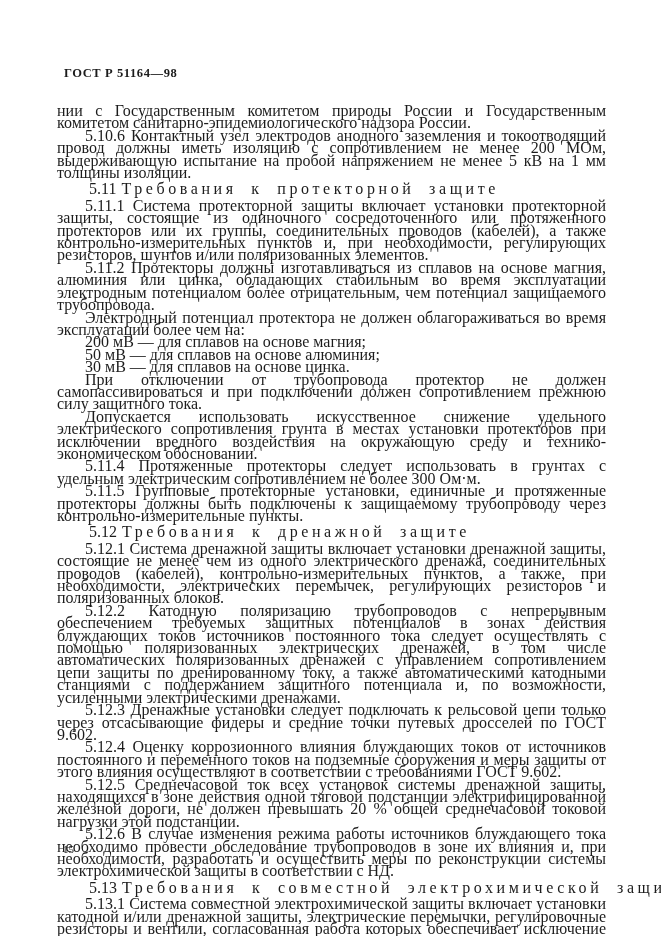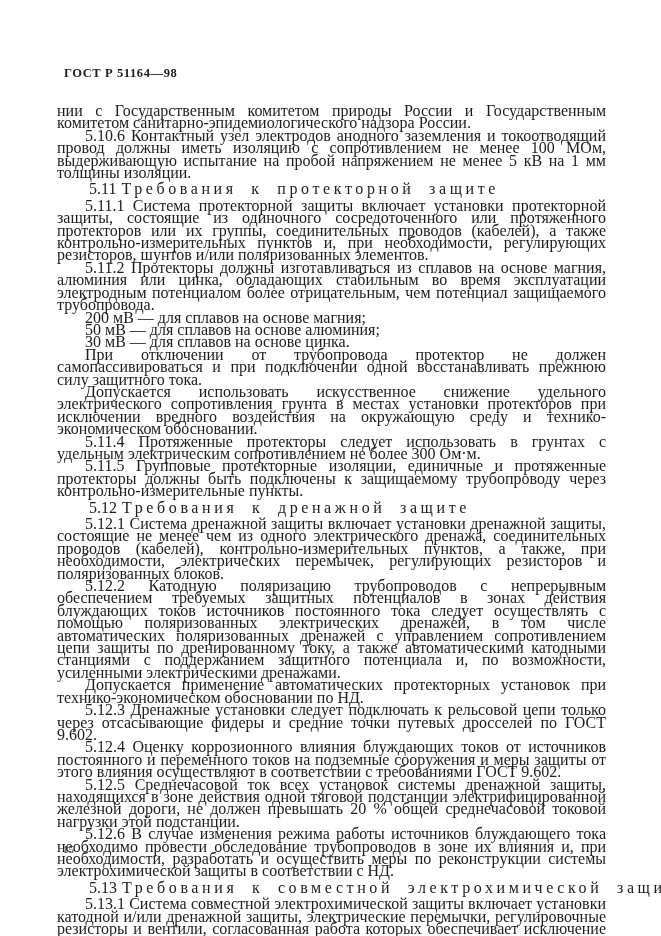--- a/index.html
+++ b/index.html
@@ -62,35 +62,35 @@
   }
 </style>
 </head>
 <body>
 
 <div class="page">
   <div class="running-head">ГОСТ Р 51164—98</div>
 
   <div class="content" id="content">
       <div class="para plain">нии с Государственным комитетом природы России и Государственным комитетом санитарно-эпидемиологического надзора России.</div>
-      <div class="para">5.10.6 Контактный узел электродов анодного заземления и токоотводящий провод должны иметь изоляцию с сопротивлением не менее 100 МОм, выдерживающую испытание на пробой напряжением не менее 5 кВ на 1 мм толщины изоляции.</div>
+      <div class="para">5.10.6 Контактный узел электродов анодного заземления и токоотводящий провод должны иметь изоляцию с сопротивлением не менее 200 МОм, выдерживающую испытание на пробой напряжением не менее 5 кВ на 1 мм толщины изоляции.</div>
       <div class="heading"><span class="hnum">5.11</span><span class="spaced">Требования к протекторной защите</span></div>
       <div class="para">5.11.1 Система протекторной защиты включает установки протекторной защиты, состоящие из одиночного сосредоточенного или протяженного протекторов или их группы, соединительных проводов (кабелей), а также контрольно-измерительных пунктов и, при необходимости, регулирующих резисторов, шунтов и/или поляризованных элементов.</div>
       <div class="para">5.11.2 Протекторы должны изготавливаться из сплавов на основе магния, алюминия или цинка, обладающих стабильным во время эксплуатации электродным потенциалом более отрицательным, чем потенциал защищаемого трубопровода.</div>
+      <div class="para">Электродный потенциал протектора не должен облагораживаться во время эксплуатации более чем на:</div>
       <div class="para">200 мВ — для сплавов на основе магния;</div>
       <div class="para">50 мВ — для сплавов на основе алюминия;</div>
       <div class="para">30 мВ — для сплавов на основе цинка.</div>
-      <div class="para">При отключении от трубопровода протектор не должен самопассивироваться и при подключении одной восстанавливать прежнюю силу защитного тока.</div>
+      <div class="para">При отключении от трубопровода протектор не должен самопассивироваться и при подключении должен сопротивлением прежнюю силу защитного тока.</div>
       <div class="para">Допускается использовать искусственное снижение удельного электрического сопротивления грунта в местах установки протекторов при исключении вредного воздействия на окружающую среду и технико-экономическом обосновании.</div>
       <div class="para">5.11.4 Протяженные протекторы следует использовать в грунтах с удельным электрическим сопротивлением не более 300 Ом·м.</div>
-      <div class="para">5.11.5 Групповые протекторные изоляции, единичные и протяженные протекторы должны быть подключены к защищаемому трубопроводу через контрольно-измерительные пункты.</div>
+      <div class="para">5.11.5 Групповые протекторные установки, единичные и протяженные протекторы должны быть подключены к защищаемому трубопроводу через контрольно-измерительные пункты.</div>
       <div class="heading"><span class="hnum">5.12</span><span class="spaced">Требования к дренажной защите</span></div>
       <div class="para">5.12.1 Система дренажной защиты включает установки дренажной защиты, состоящие не менее чем из одного электрического дренажа, соединительных проводов (кабелей), контрольно-измерительных пунктов, а также, при необходимости, электрических перемычек, регулирующих резисторов и поляризованных блоков.</div>
       <div class="para">5.12.2 Катодную поляризацию трубопроводов с непрерывным обеспечением требуемых защитных потенциалов в зонах действия блуждающих токов источников постоянного тока следует осуществлять с помощью поляризованных электрических дренажей, в том числе автоматических поляризованных дренажей с управлением сопротивлением цепи защиты по дренированному току, а также автоматическими катодными станциями с поддержанием защитного потенциала и, по возможности, усиленными электрическими дренажами.</div>
-      <div class="para">Допускается применение автоматических протекторных установок при технико-экономическом обосновании по НД.</div>
       <div class="para">5.12.3 Дренажные установки следует подключать к рельсовой цепи только через отсасывающие фидеры и средние точки путевых дросселей по ГОСТ 9.602.</div>
       <div class="para">5.12.4 Оценку коррозионного влияния блуждающих токов от источников постоянного и переменного токов на подземные сооружения и меры защиты от этого влияния осуществляют в соответствии с требованиями ГОСТ 9.602.</div>
       <div class="para">5.12.5 Среднечасовой ток всех установок системы дренажной защиты, находящихся в зоне действия одной тяговой подстанции электрифицированной железной дороги, не должен превышать 20 % общей среднечасовой токовой нагрузки этой подстанции.</div>
       <div class="para">5.12.6 В случае изменения режима работы источников блуждающего тока необходимо провести обследование трубопроводов в зоне их влияния и, при необходимости, разработать и осуществить меры по реконструкции системы электрохимической защиты в соответствии с НД.</div>
       <div class="heading"><span class="hnum">5.13</span><span class="spaced">Требования к совместной электрохимической защите</span></div>
       <div class="para">5.13.1 Система совместной электрохимической защиты включает установки катодной и/или дренажной защиты, электрические перемычки, регулировочные резисторы и вентили, согласованная работа которых обеспечивает исключение вредного влияния на соседние сооружения.</div>
       <div class="para">5.13.2 Критерии оценки вредного влияния указаны в ГОСТ 4.624.</div>
     </div>
 
   <div class="page-number">15</div>

